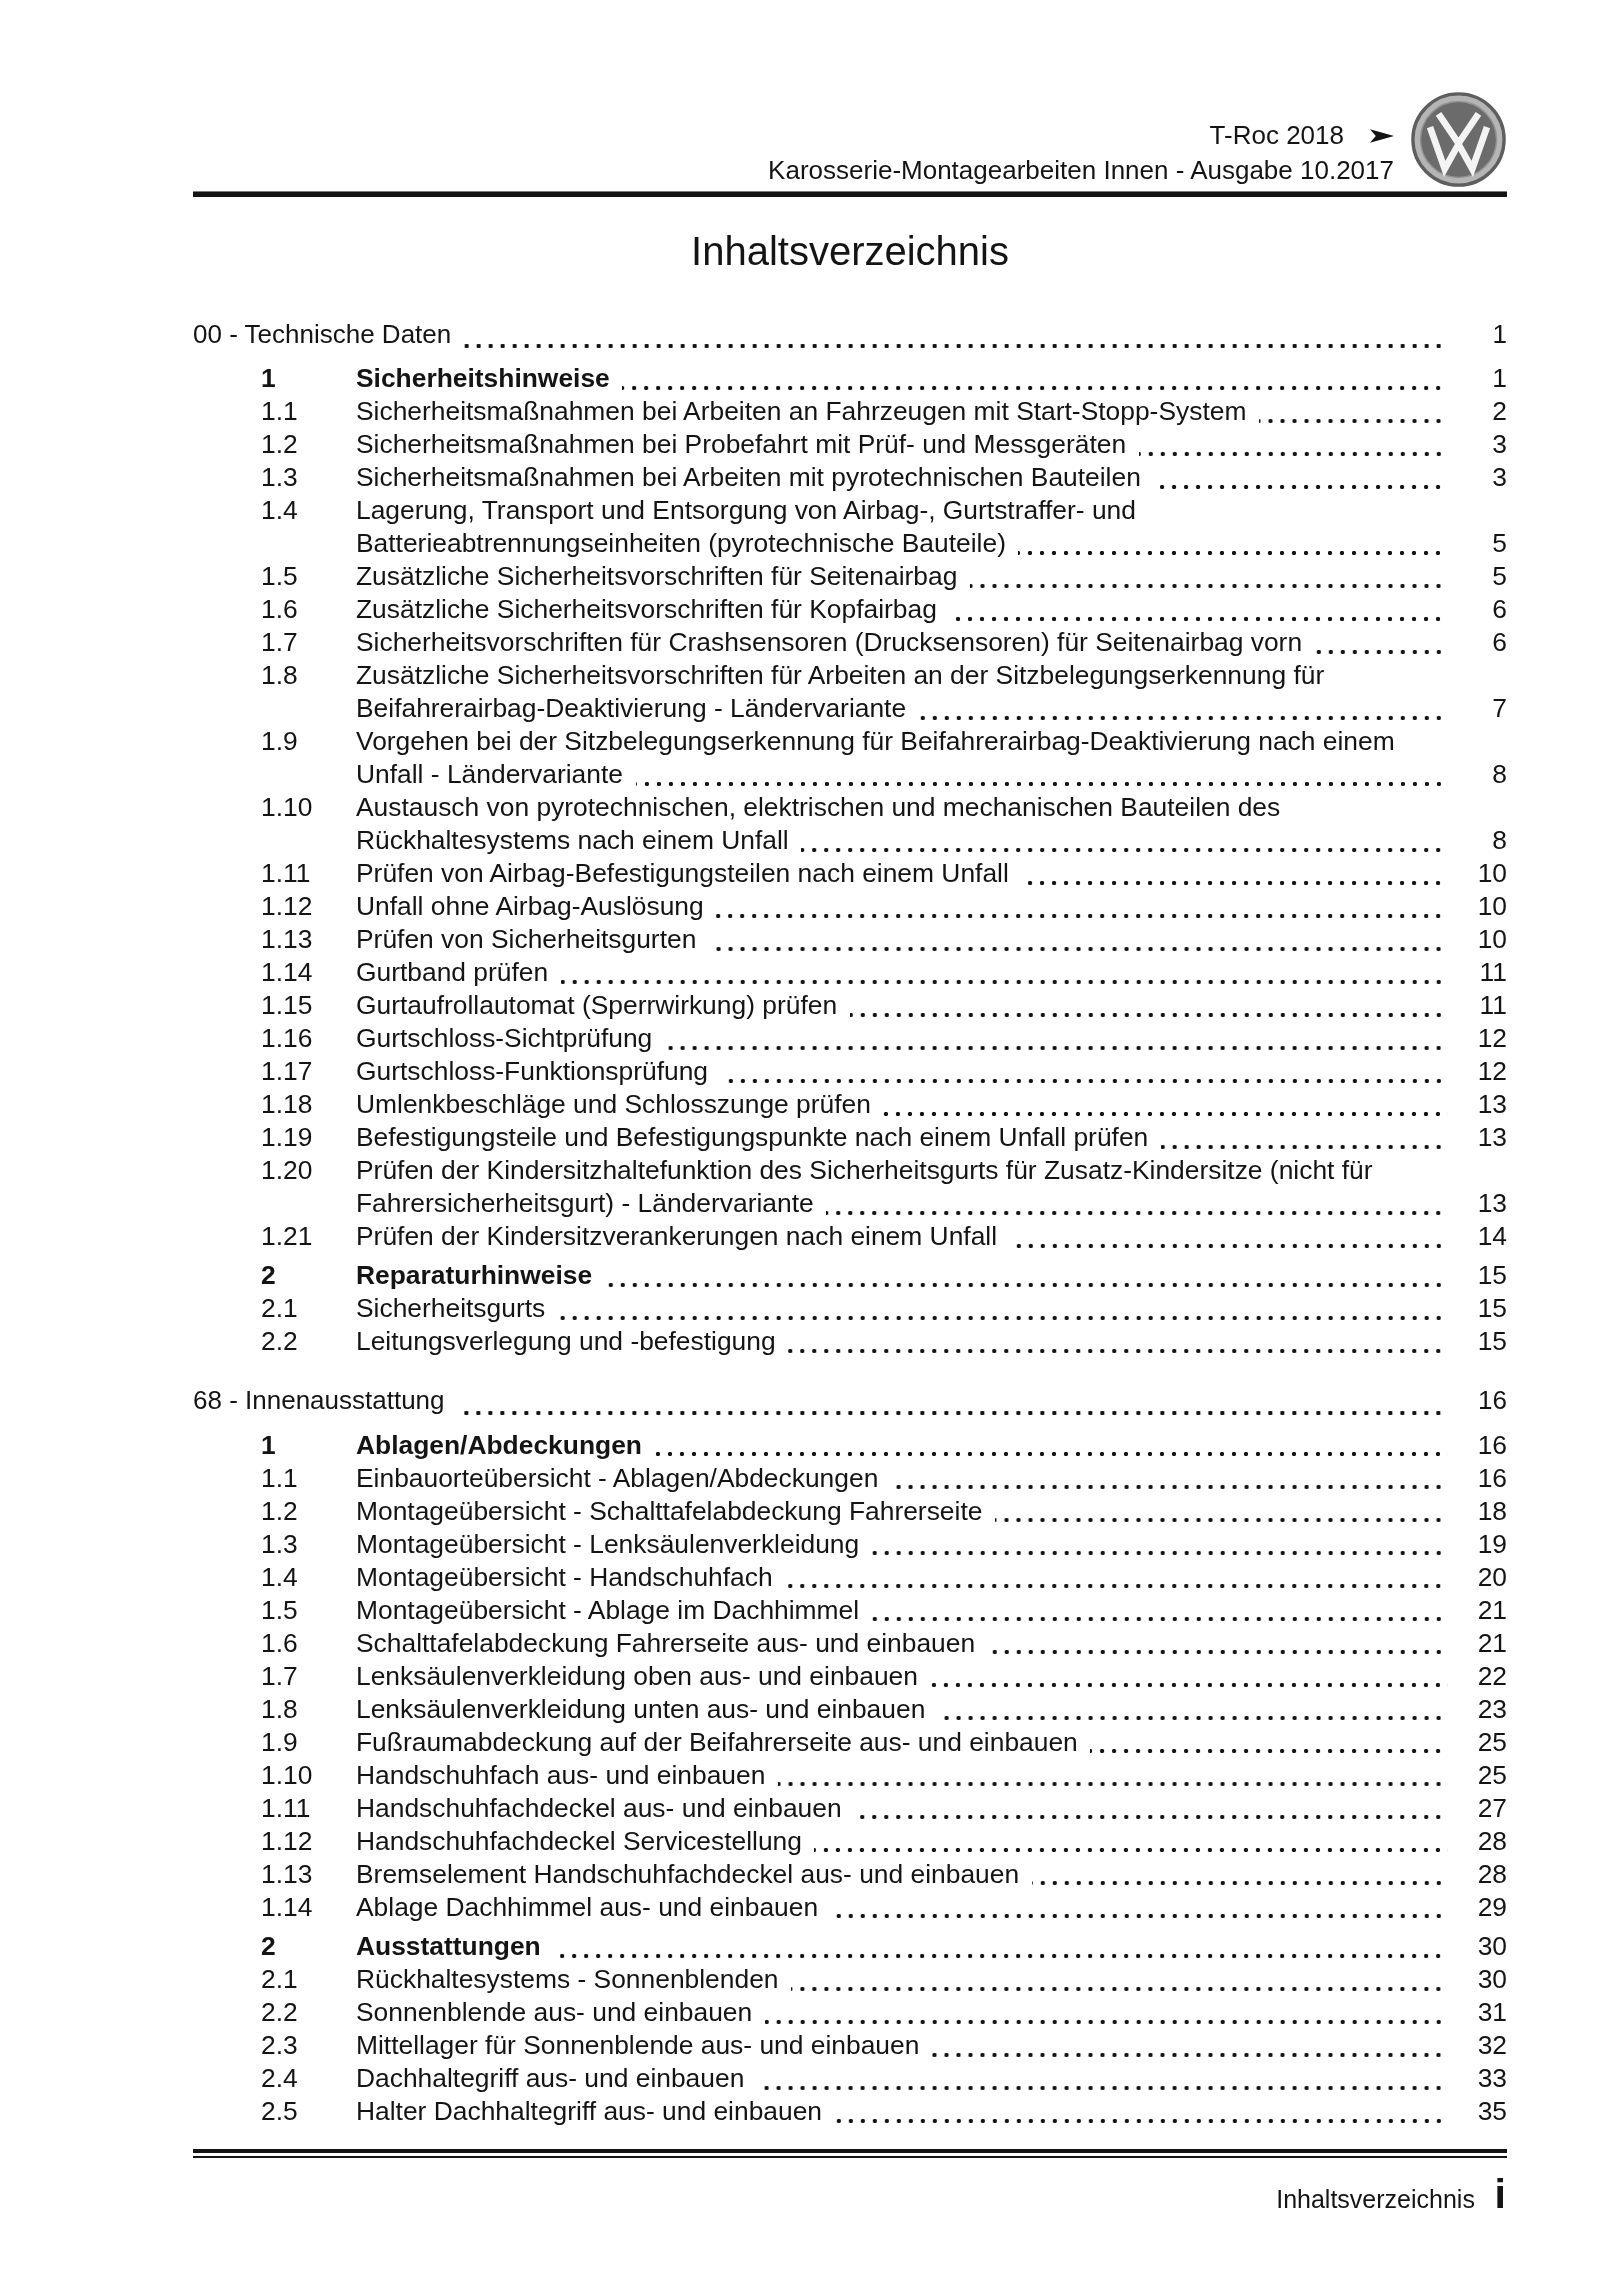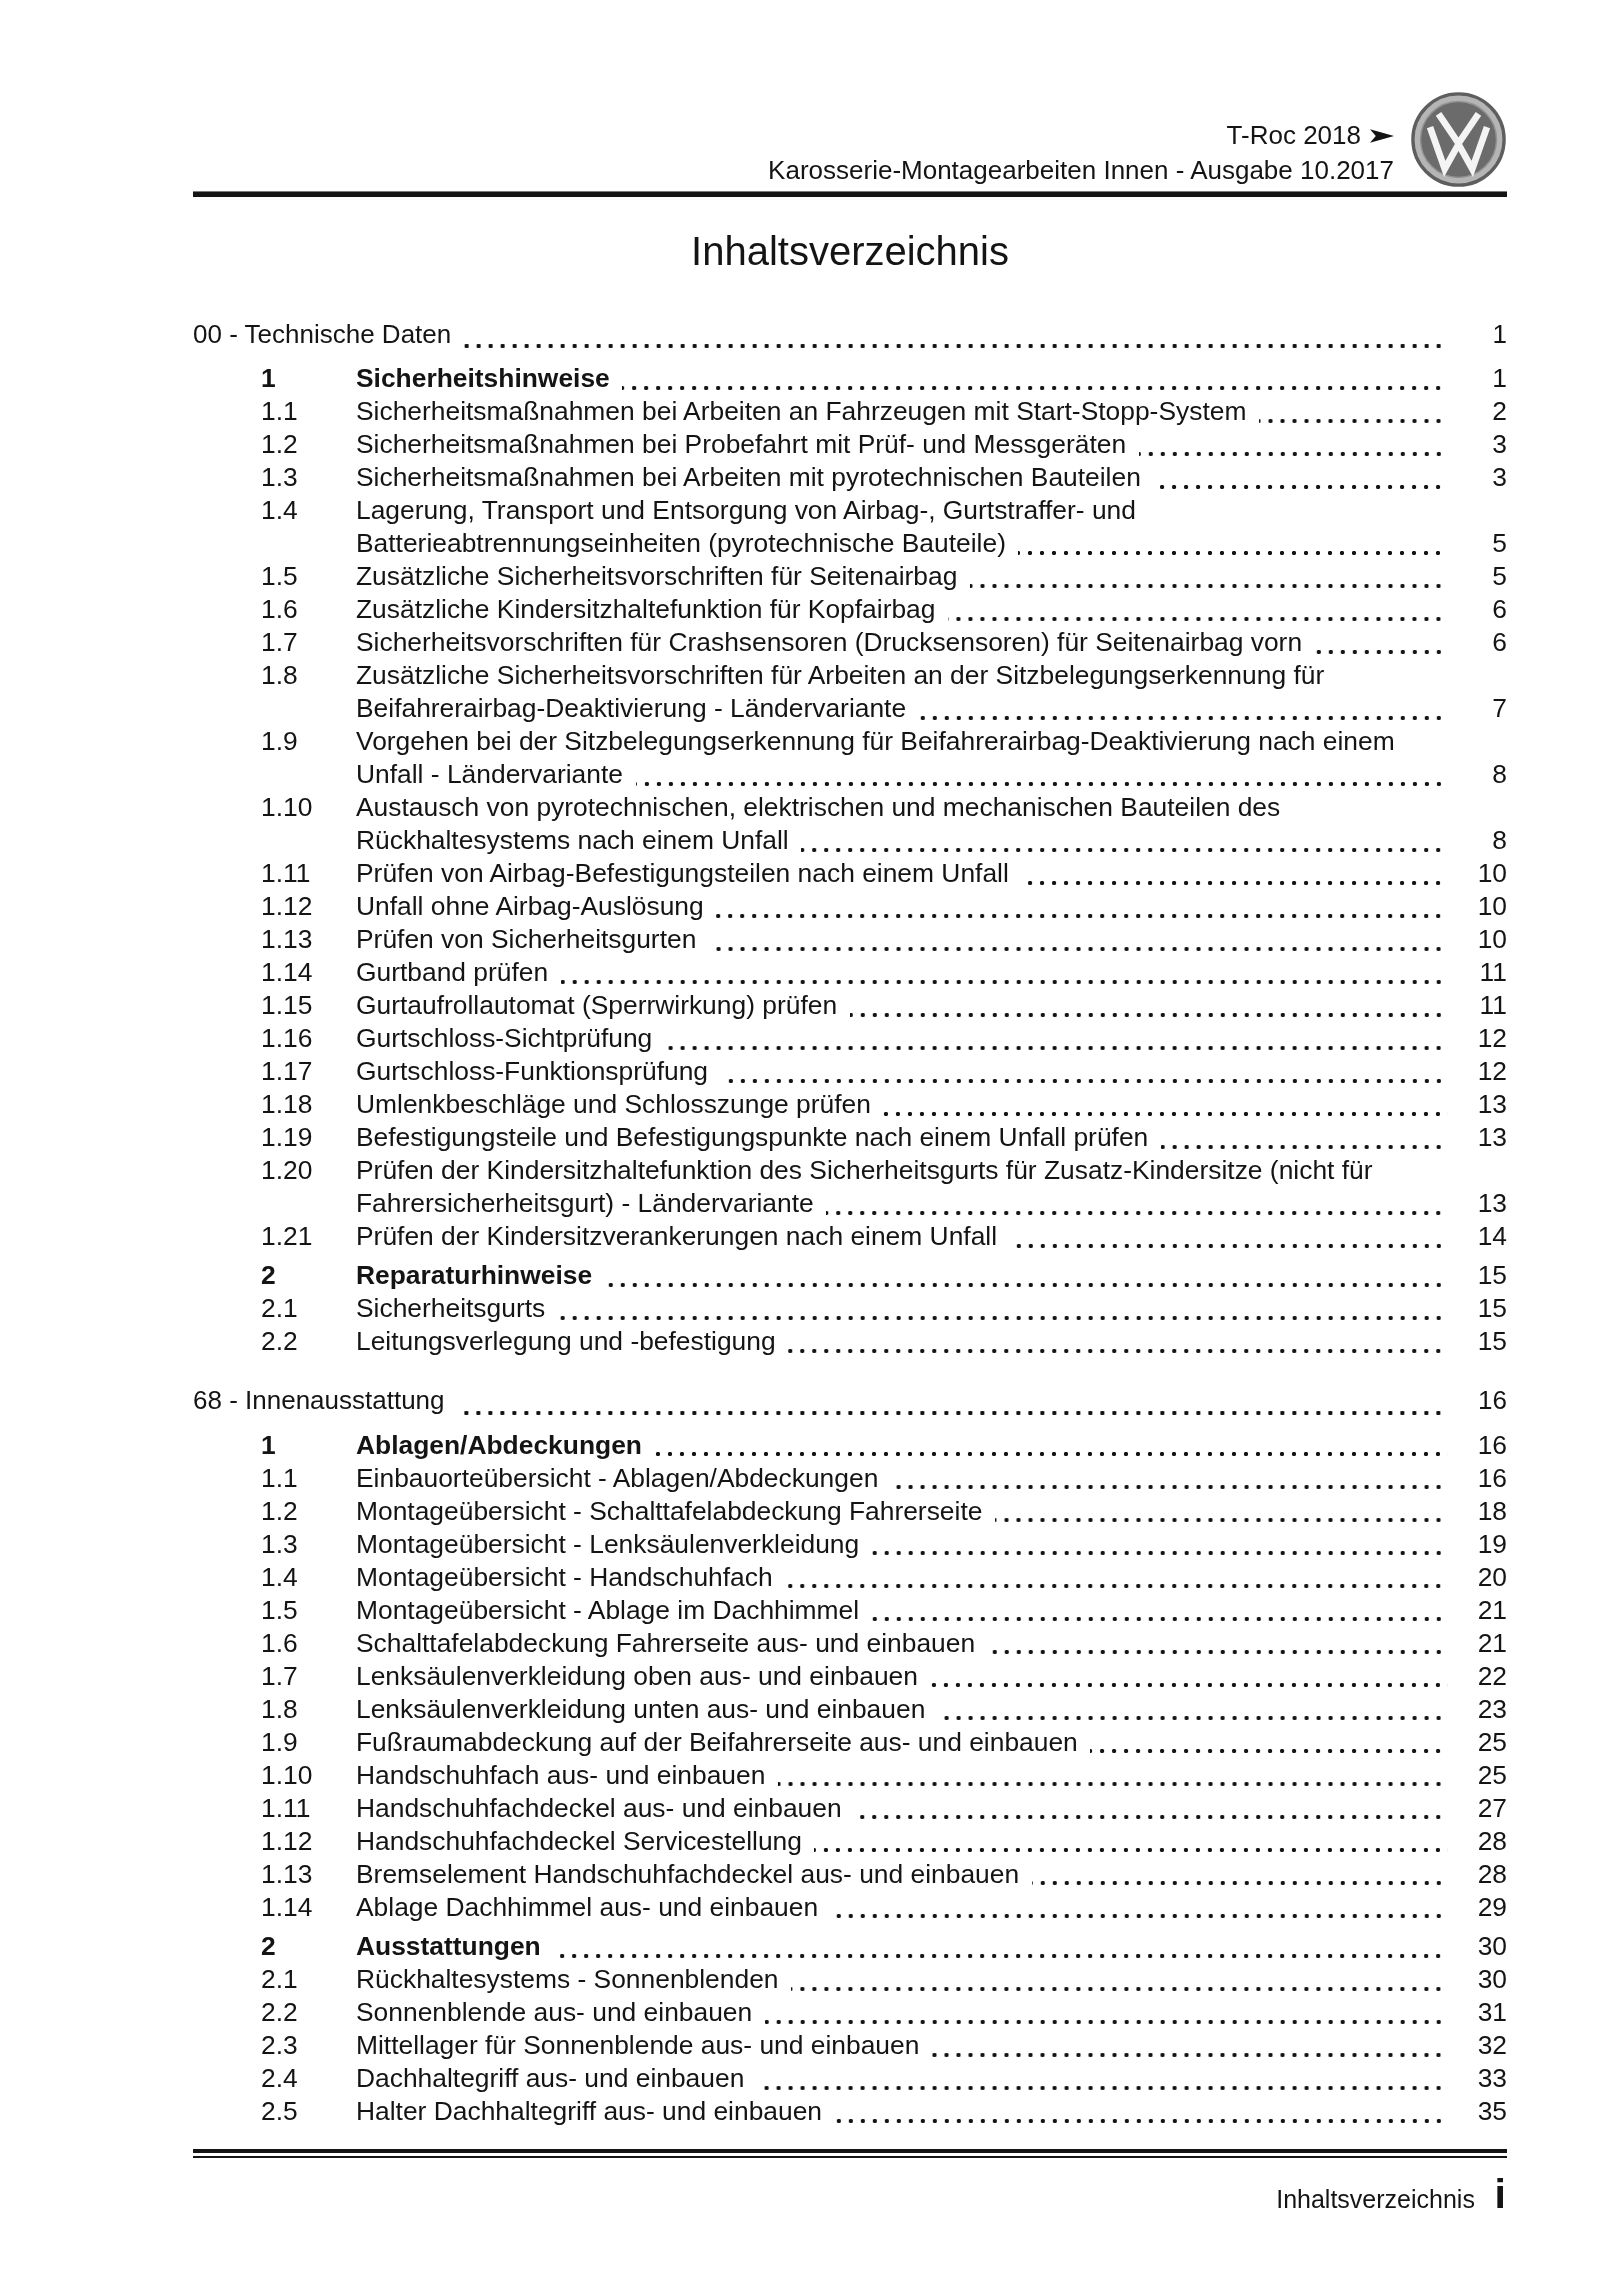--- a/index.html
+++ b/index.html
@@ -9,21 +9,21 @@
     font-family:"Liberation Sans", sans-serif;
     -webkit-font-smoothing:antialiased;
   }
   .page{position:absolute;inset:0;}
 
   
   .header-text{
     position:absolute;top:118px;right:226px;text-align:right;
     font-size:26px;line-height:35px;white-space:nowrap;
   }
-  .header-line1{display:flex;justify-content:flex-end;align-items:center;gap:9px;}
+  .header-line1{display:flex;justify-content:flex-end;align-items:center;gap:26px;}
   .arrow-icon{display:inline-block;}
   .logo-wrap{position:absolute;left:1411px;top:92px;width:95px;height:95px;}
   .rule-top{
     position:absolute;left:193px;width:1314px;top:191px;height:6.3px;
     background:linear-gradient(#7a7a7a 0 0.9px,#141414 0.9px 6.3px);
   }
 
   
   .page-title{
     position:absolute;left:193px;width:1314px;top:229px;
@@ -171,21 +171,21 @@
                 <span class="leader"></span>
                 <span class="page-num">5</span>
               </div>
             </span>
   </div>
 
   <div class="entry">
     <span class="e-num">1.6</span>
     <span class="e-body">
               <div class="line-last">
-                <span class="line-txt">Zusätzliche Kindersitzhaltefunktion für Kopfairbag</span>
+                <span class="line-txt">Zusätzliche Sicherheitsvorschriften für Kopfairbag</span>
                 <span class="leader"></span>
                 <span class="page-num">6</span>
               </div>
             </span>
   </div>
 
   <div class="entry">
     <span class="e-num">1.7</span>
     <span class="e-body">
               <div class="line-last">

